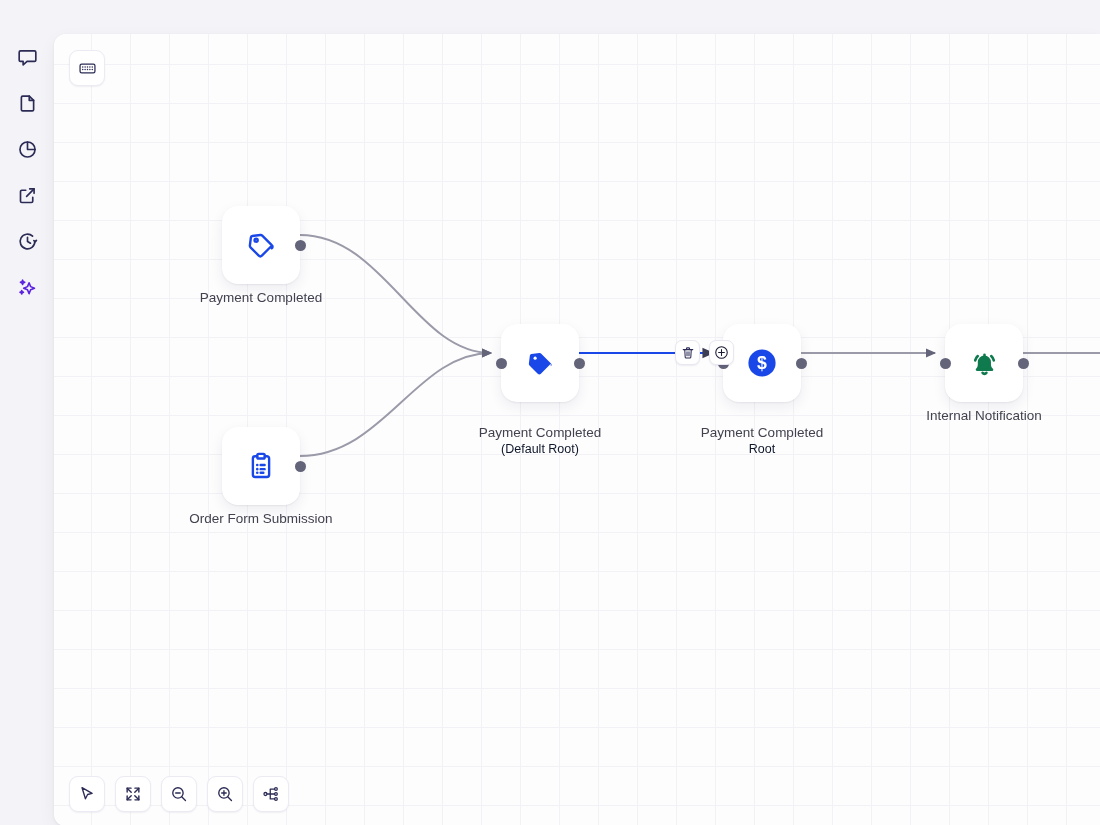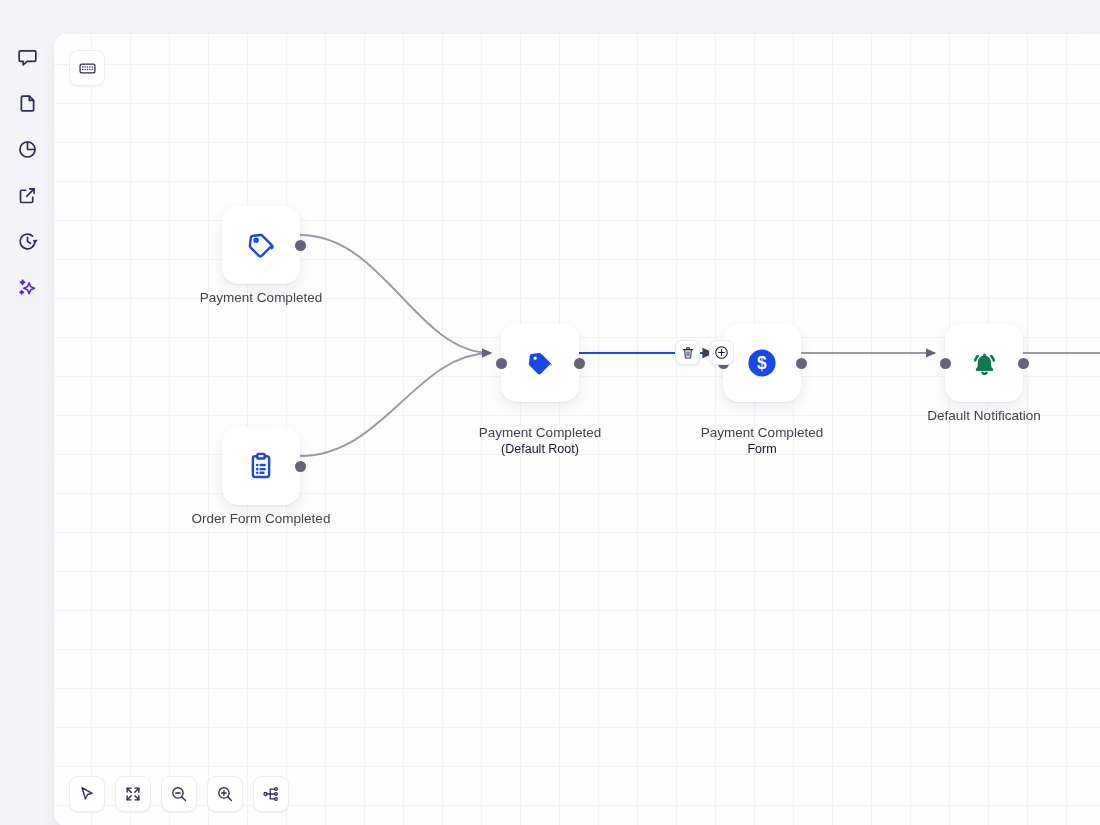--- a/index.html
+++ b/index.html
@@ -281,21 +281,21 @@
           <span>
             <svg width="30" height="30" viewBox="0 0 24 24" fill="none" stroke="#1a47e8" stroke-width="1.9" stroke-linecap="round" stroke-linejoin="round">
               <path d="M9 4.2H7.3A1.8 1.8 0 0 0 5.5 6v13a1.8 1.8 0 0 0 1.8 1.8h9.4A1.8 1.8 0 0 0 18.5 19V6a1.8 1.8 0 0 0-1.8-1.8H15"></path>
               <rect x="9" y="2.3" width="6" height="3.7" rx="1.1"></rect>
               <path d="M9 11.2h.01M9 14.5h.01M9 17.4h.01" stroke-width="2.1"></path>
               <path d="M11.7 11.2h3.2M11.7 14.5h3.2M11.7 17.4h2.2"></path>
             </svg>
           </span>
         </div>
         <div class="handle right"></div>
-        <div class="node-label"><span>Order Form Completed</span></div>
+        <div class="node-label"><span>Order Form Submission</span></div>
       </div>
 
       <div class="node" style="left:486px; top:329px;">
         <div class="node-card">
           <span>
             <svg width="30" height="30" viewBox="0 0 24 24">
               <path d="M20.6 12.6 12.7 20.5a1.8 1.8 0 0 1-2.5 0l-6.6-6.6a1.8 1.8 0 0 1-.5-1.5l.8-6.4a1.4 1.4 0 0 1 1.2-1.2l6.4-.8a1.8 1.8 0 0 1 1.5.5l7.6 7.6a1.5 1.5 0 0 1 0 2.5Z" fill="#1a47e8"></path>
               <circle cx="8.1" cy="8.1" r="1.25" fill="#ffffff"></circle>
             </svg>
           </span>
@@ -314,39 +314,39 @@
             <svg width="34" height="34" viewBox="0 0 24 24">
               <circle cx="12" cy="12" r="9.6" fill="#1a47e8"></circle>
               <text x="12" y="16.4" text-anchor="middle" font-family="Liberation Sans, sans-serif" font-size="12.5" font-weight="bold" fill="#ffffff">$</text>
             </svg>
           </span>
         </div>
         <div class="handle left"></div>
         <div class="handle right"></div>
         <div class="node-label">
           <span>Payment Completed</span>
-          <span class="node-sublabel">Form</span>
+          <span class="node-sublabel">Root</span>
         </div>
       </div>
 
       <div class="node" style="left:930px; top:329px;">
         <div class="node-card">
           <span>
             <svg width="31" height="31" viewBox="0 0 24 24" fill="none" stroke="#0f7a4d" stroke-width="2" stroke-linecap="round" stroke-linejoin="round">
               <path d="M6.2 16.8h11.6c-1.2-1.1-1.8-2.2-1.8-3.6v-2.3a4.1 4.1 0 0 0-8.2 0v2.3c0 1.4-.5 2.5-1.6 3.6Z" fill="#0f7a4d"></path>
               <path d="M10.5 19.2a1.8 1.8 0 0 0 3 0"></path>
               <path d="M12 6.9V5.2"></path>
               <path d="M4.8 9.6C5.1 8.3 5.8 7.1 6.8 6.2"></path>
               <path d="M19.2 9.6c-.3-1.3-1-2.5-2-3.4"></path>
             </svg>
           </span>
         </div>
         <div class="handle left"></div>
         <div class="handle right"></div>
-        <div class="node-label"><span>Default Notification</span></div>
+        <div class="node-label"><span>Internal Notification</span></div>
       </div>
 
       <div class="edge-btn" style="left:621px; top:306px;">
         <span>
           <svg width="14" height="14" viewBox="0 0 24 24" fill="none" stroke="#2b2b55" stroke-width="1.8" stroke-linecap="round" stroke-linejoin="round">
             <path d="M3.8 6.2h16.4"></path>
             <path d="M9.4 6.2V4.4a1.2 1.2 0 0 1 1.2-1.2h2.8a1.2 1.2 0 0 1 1.2 1.2v1.8"></path>
             <path d="M6.4 6.2 7.2 19.4a1.4 1.4 0 0 0 1.4 1.3h6.8a1.4 1.4 0 0 0 1.4-1.3l.8-13.2"></path>
             <path d="M10.3 10v6.6M13.7 10v6.6"></path>
           </svg>

